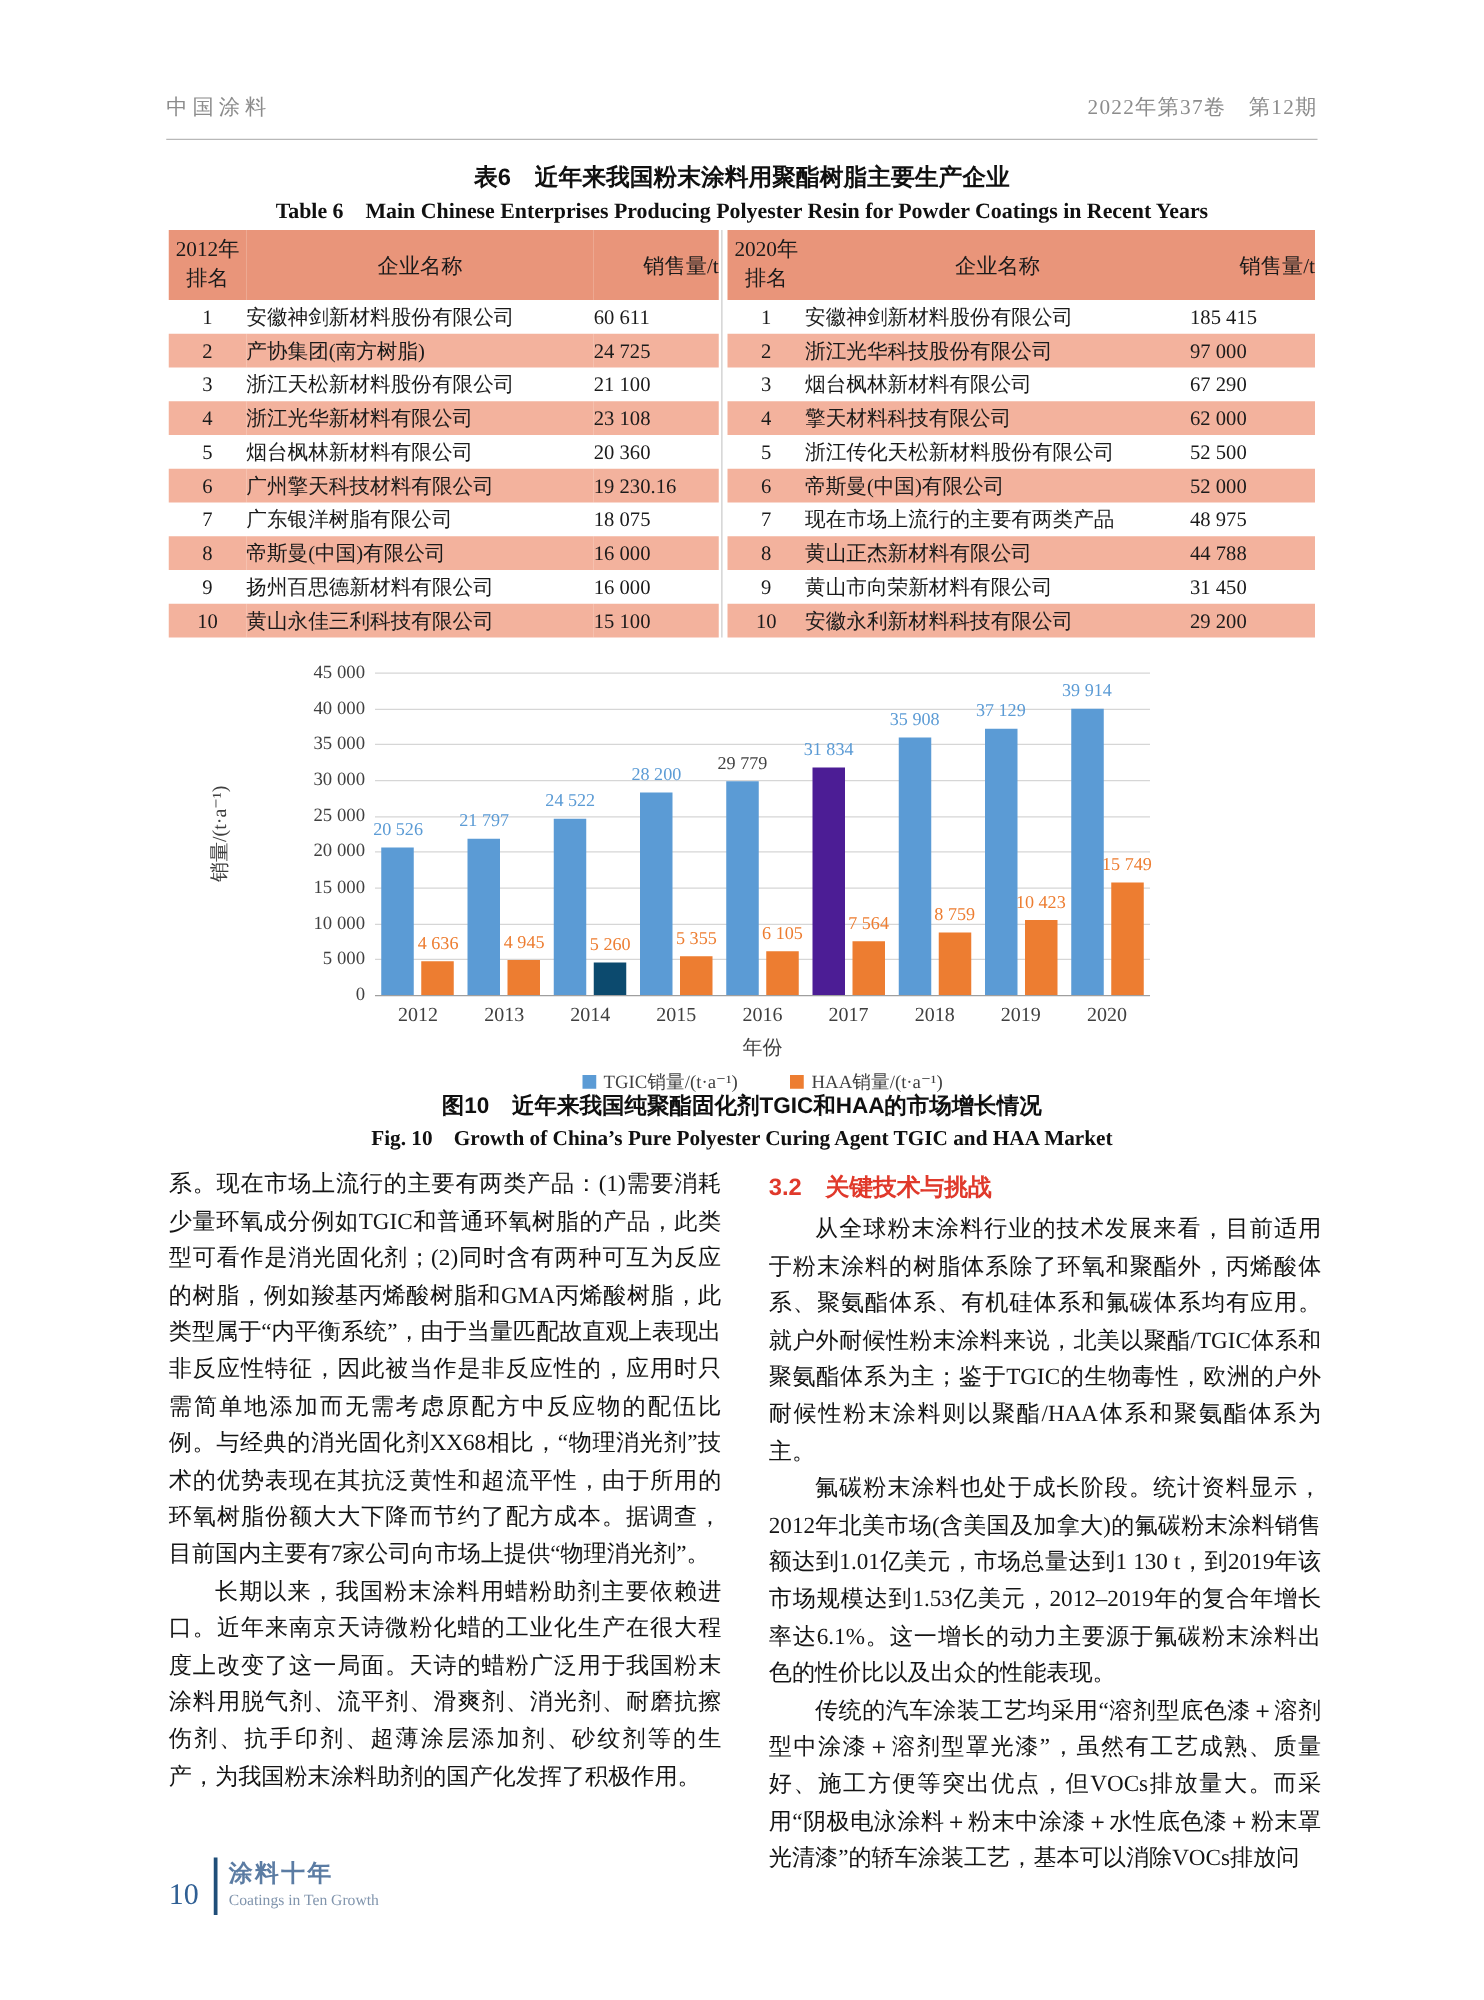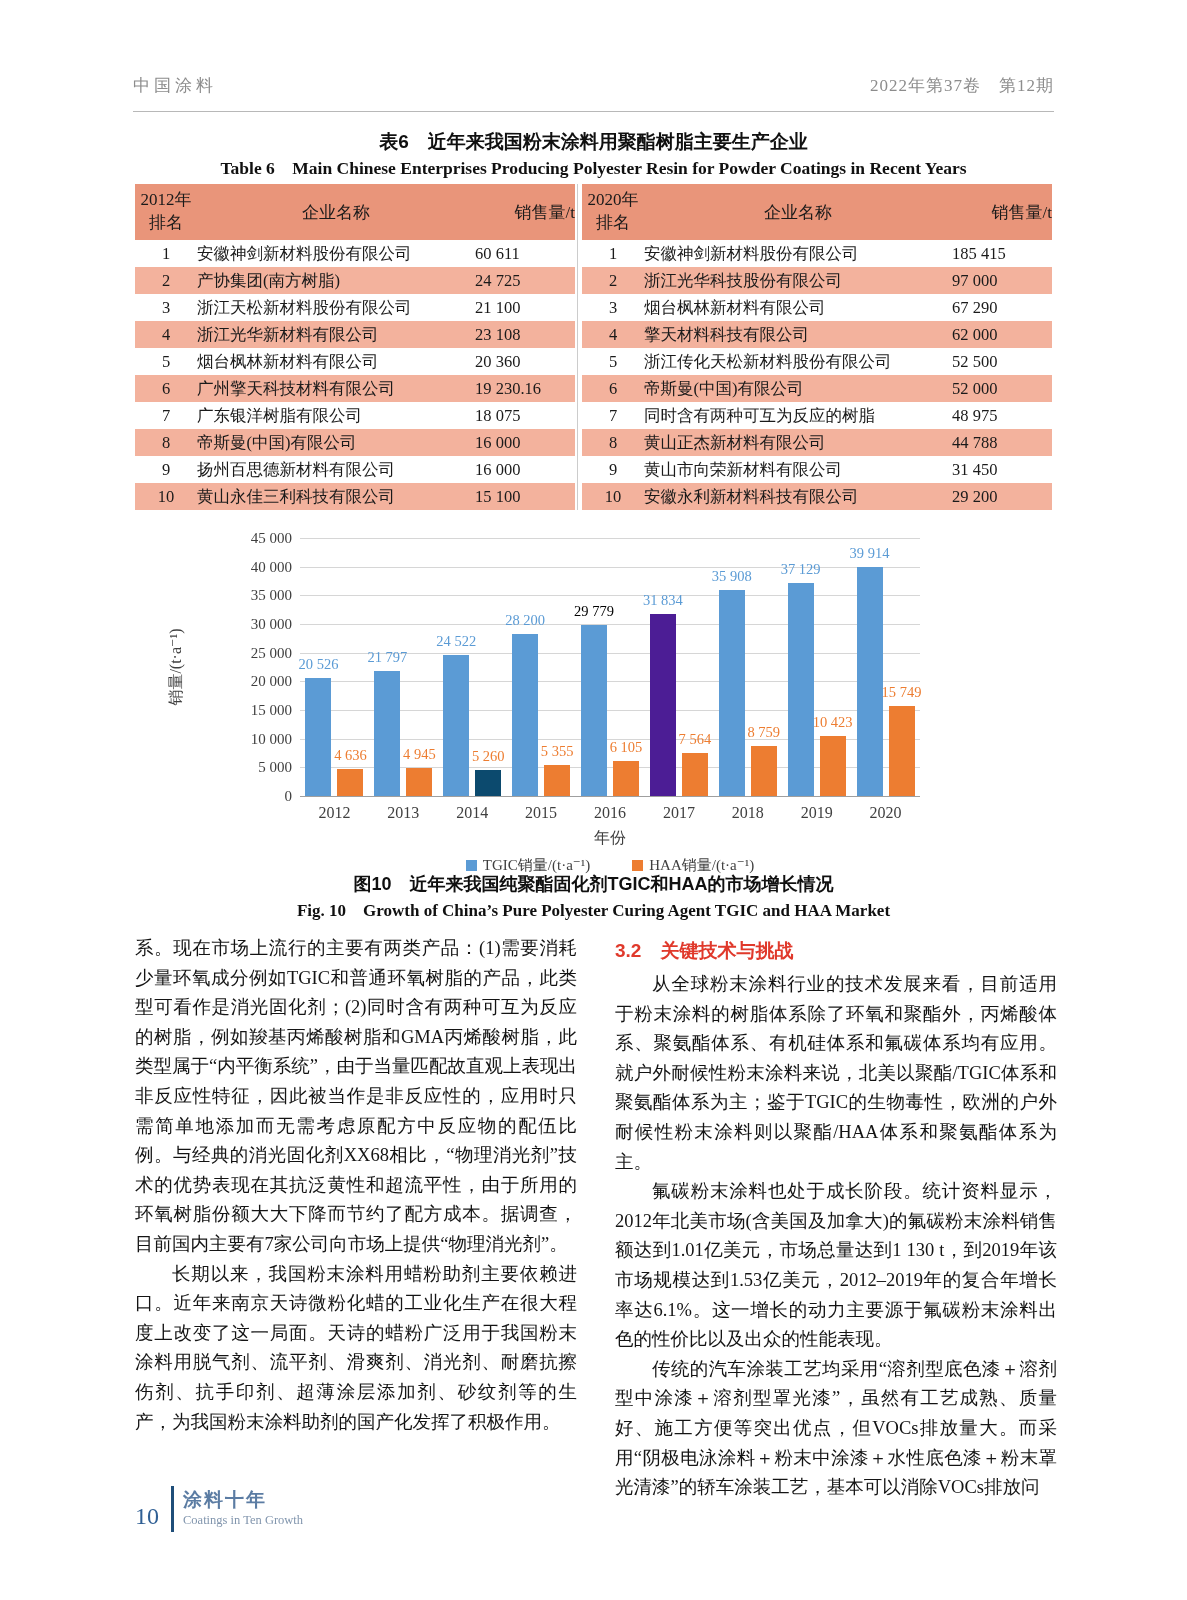--- a/index.html
+++ b/index.html
@@ -200,21 +200,21 @@
               <td class="c-name">浙江传化天松新材料股份有限公司</td>
               <td class="c-sales">52 500</td>
             </tr>
             <tr class="alt">
               <td class="c-rank">6</td>
               <td class="c-name">帝斯曼(中国)有限公司</td>
               <td class="c-sales">52 000</td>
             </tr>
             <tr>
               <td class="c-rank">7</td>
-              <td class="c-name">同时含有两种可互为反应的树脂</td>
+              <td class="c-name">现在市场上流行的主要有两类产品</td>
               <td class="c-sales">48 975</td>
             </tr>
             <tr class="alt">
               <td class="c-rank">8</td>
               <td class="c-name">黄山正杰新材料有限公司</td>
               <td class="c-sales">44 788</td>
             </tr>
             <tr>
               <td class="c-rank">9</td>
               <td class="c-name">黄山市向荣新材料有限公司</td>
@@ -296,21 +296,21 @@
             </div>
             <div class="bar" style="height: 30.702px; background: rgb(237, 125, 49);">
               <span class="blabel" style="color: rgb(237, 125, 49);">5 355</span>
             </div>
           </div>
           <div class="xtick">2015</div>
         </div>
         <div class="bargroup" style="left: 275.556px; width: 68.8889px;">
           <div class="bars">
             <div class="bar" style="height: 170.733px; background: rgb(91, 155, 213);">
-              <span class="blabel" style="color: #000000;">29 779</span>
+              <span class="blabel" style="color: #404040;">29 779</span>
             </div>
             <div class="bar" style="height: 35.002px; background: rgb(237, 125, 49);">
               <span class="blabel" style="color: rgb(237, 125, 49);">6 105</span>
             </div>
           </div>
           <div class="xtick">2016</div>
         </div>
         <div class="bargroup" style="left: 344.444px; width: 68.8889px;">
           <div class="bars">
             <div class="bar" style="height: 182.515px; background: #4c1d95;">

